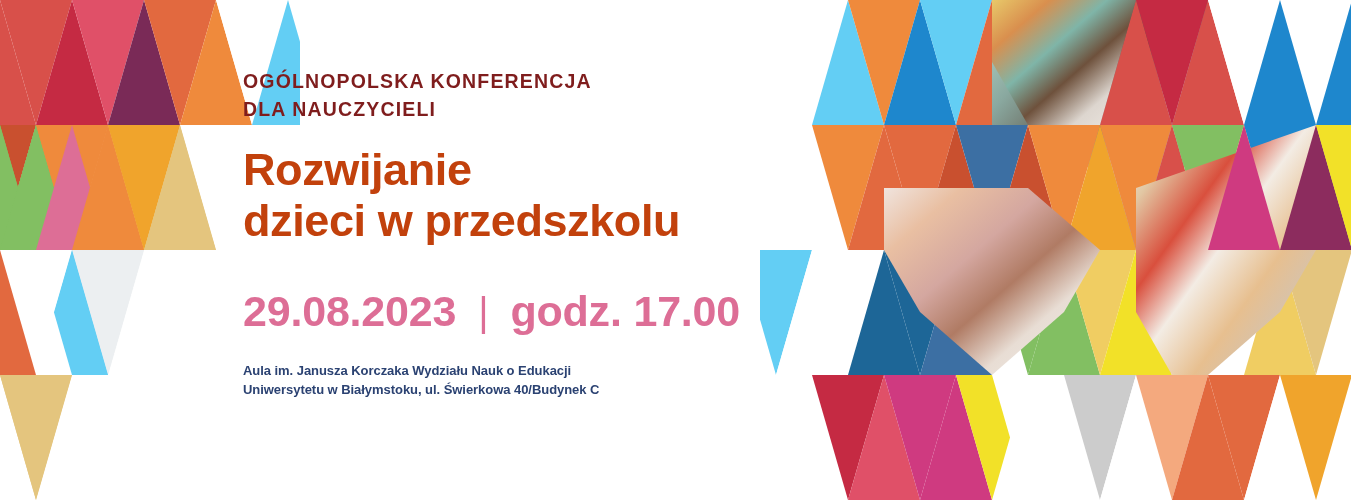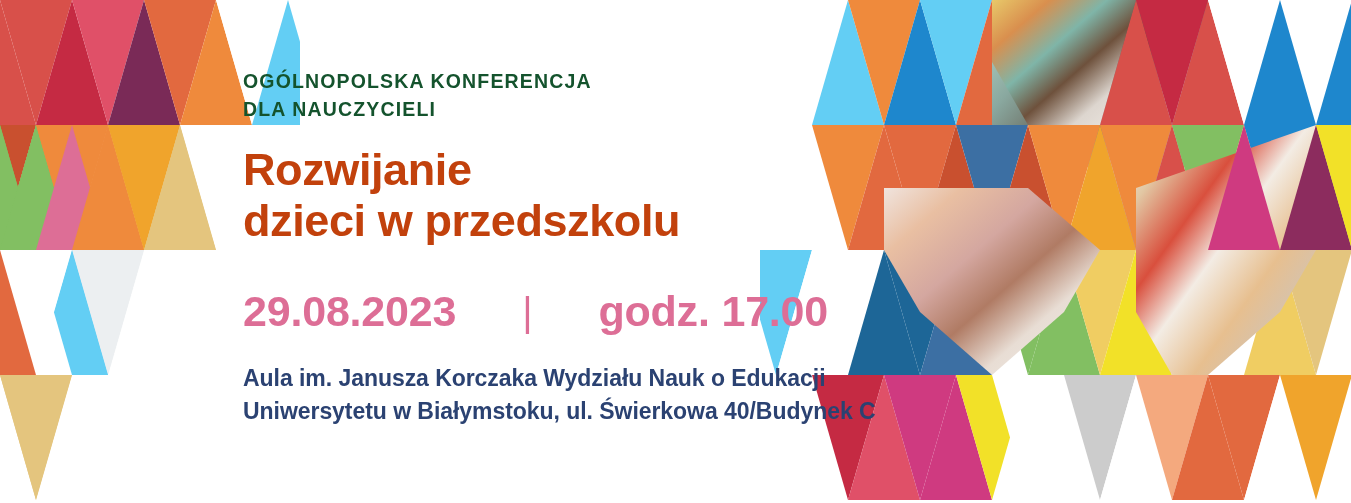--- a/index.html
+++ b/index.html
@@ -25,21 +25,21 @@
 
   #text-block {
     position: absolute;
     left: 243px;
     top: 68px;
     width: 560px;
     z-index: 5;
   }
 
   .kicker {
-    color: #14532d;
+    color: #7f1d1d;
     font-size: 19.5px;
     font-weight: bold;
     letter-spacing: 1.15px;
     line-height: 1.42;
     margin: 0;
     text-transform: uppercase;
     white-space: nowrap;
   }
 
   .headline {
@@ -56,34 +56,33 @@
   .datetime {
     margin: 0;
     padding-top: 40px;
     color: #dd6e96;
     font-size: 43px;
     font-weight: bold;
     letter-spacing: -0.2px;
     white-space: nowrap;
     display: flex;
     align-items: baseline;
-    gap: 44px;
   }
   .dt-sep {
     display: inline-block;
     padding: 0 22px;
     font-weight: 400;
     font-size: 40px;
   }
 
   .venue {
     margin: 0;
     padding-top: 26px;
     color: #2b4272;
-    font-size: 23px;
+    font-size: 13px;
     font-weight: bold;
     line-height: 1.44;
     letter-spacing: -0.05px;
   }
   .venue-line { display: block; white-space: nowrap; }
 </style>
 </head>
 <body>
 
 <div id="banner">

